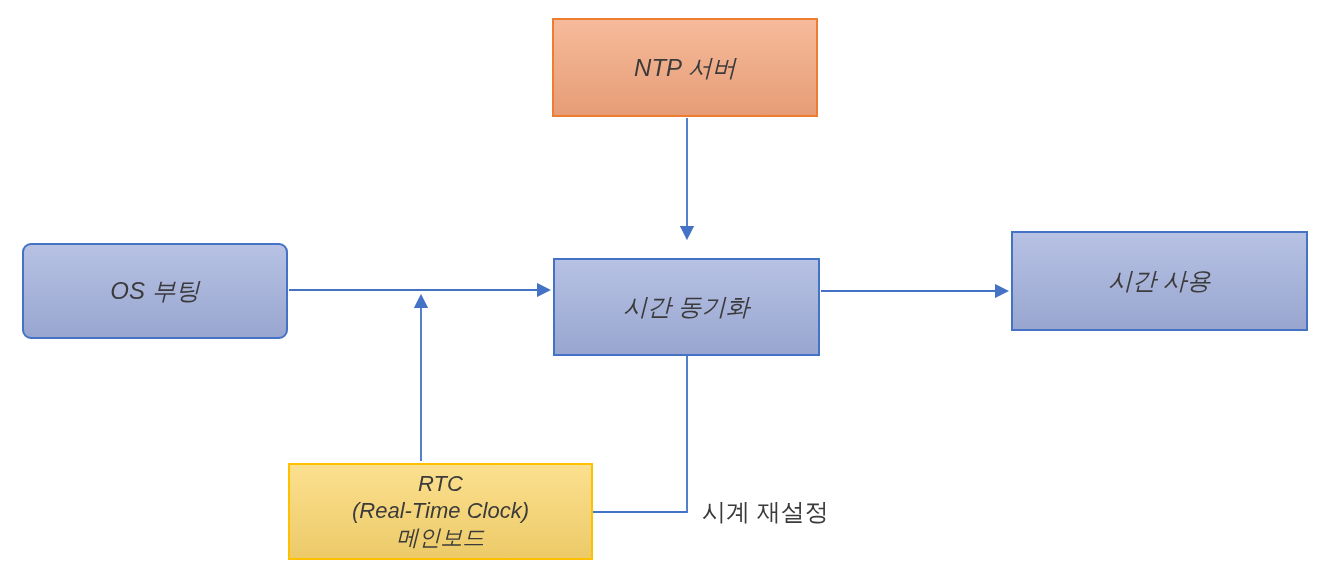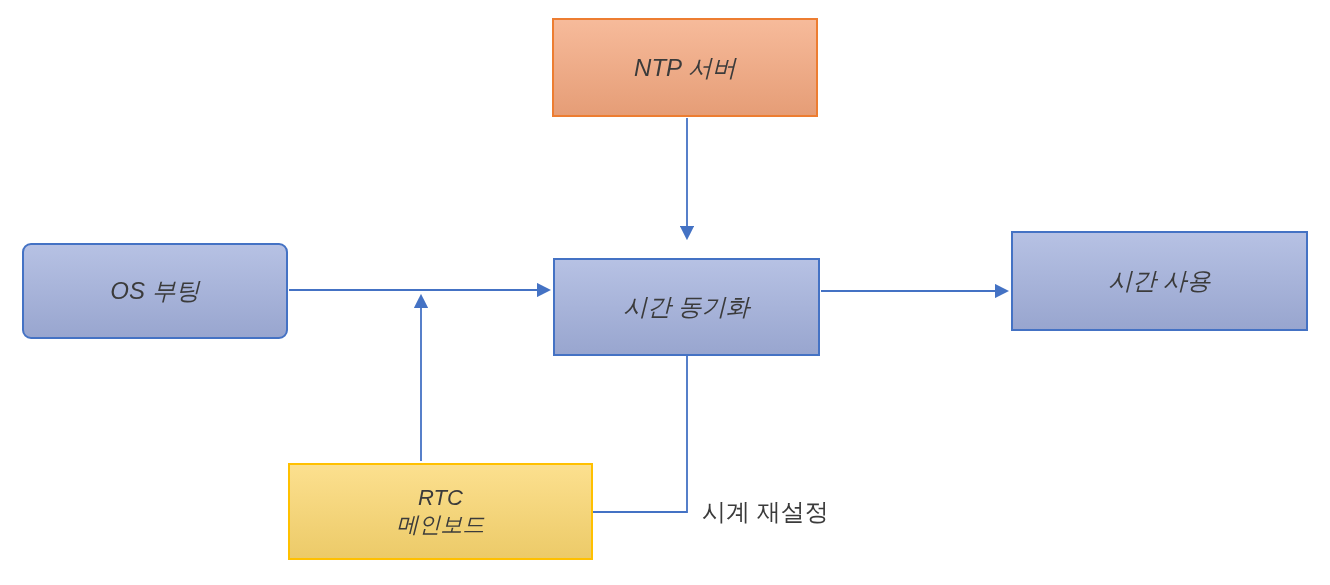--- a/index.html
+++ b/index.html
@@ -110,18 +110,19 @@
   <div class="node node-sync" style="background-color: rgb(162, 176, 220); border-color: rgb(68, 114, 196); margin-top: 16px;">
     <span>시간 동기화</span>
   </div>
 
   <div class="node node-use" style="background-color: rgb(162, 176, 220); border-color: rgb(68, 114, 196);">
     <span>시간 사용</span>
   </div>
 
   <div class="node node-rtc" style="background-color: rgb(251, 215, 111); border-color: rgb(255, 192, 0);">
     <span>RTC</span>
+    <span>(Real-Time Clock)</span>
     <span>메인보드</span>
   </div>
 
   <div class="edge-label">시계 재설정</div>
 
 </div>
 
 </body></html>

